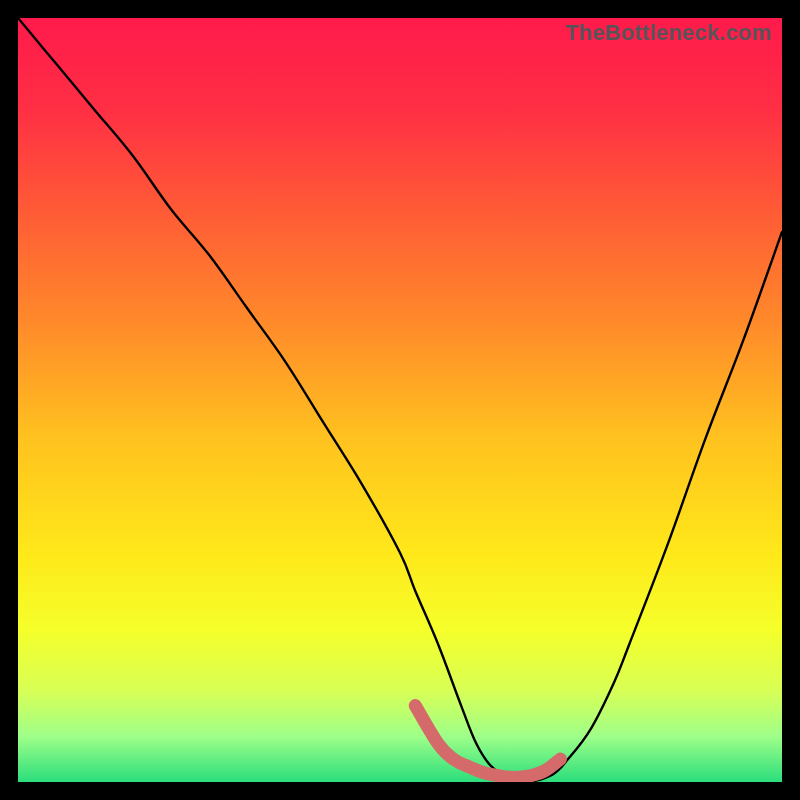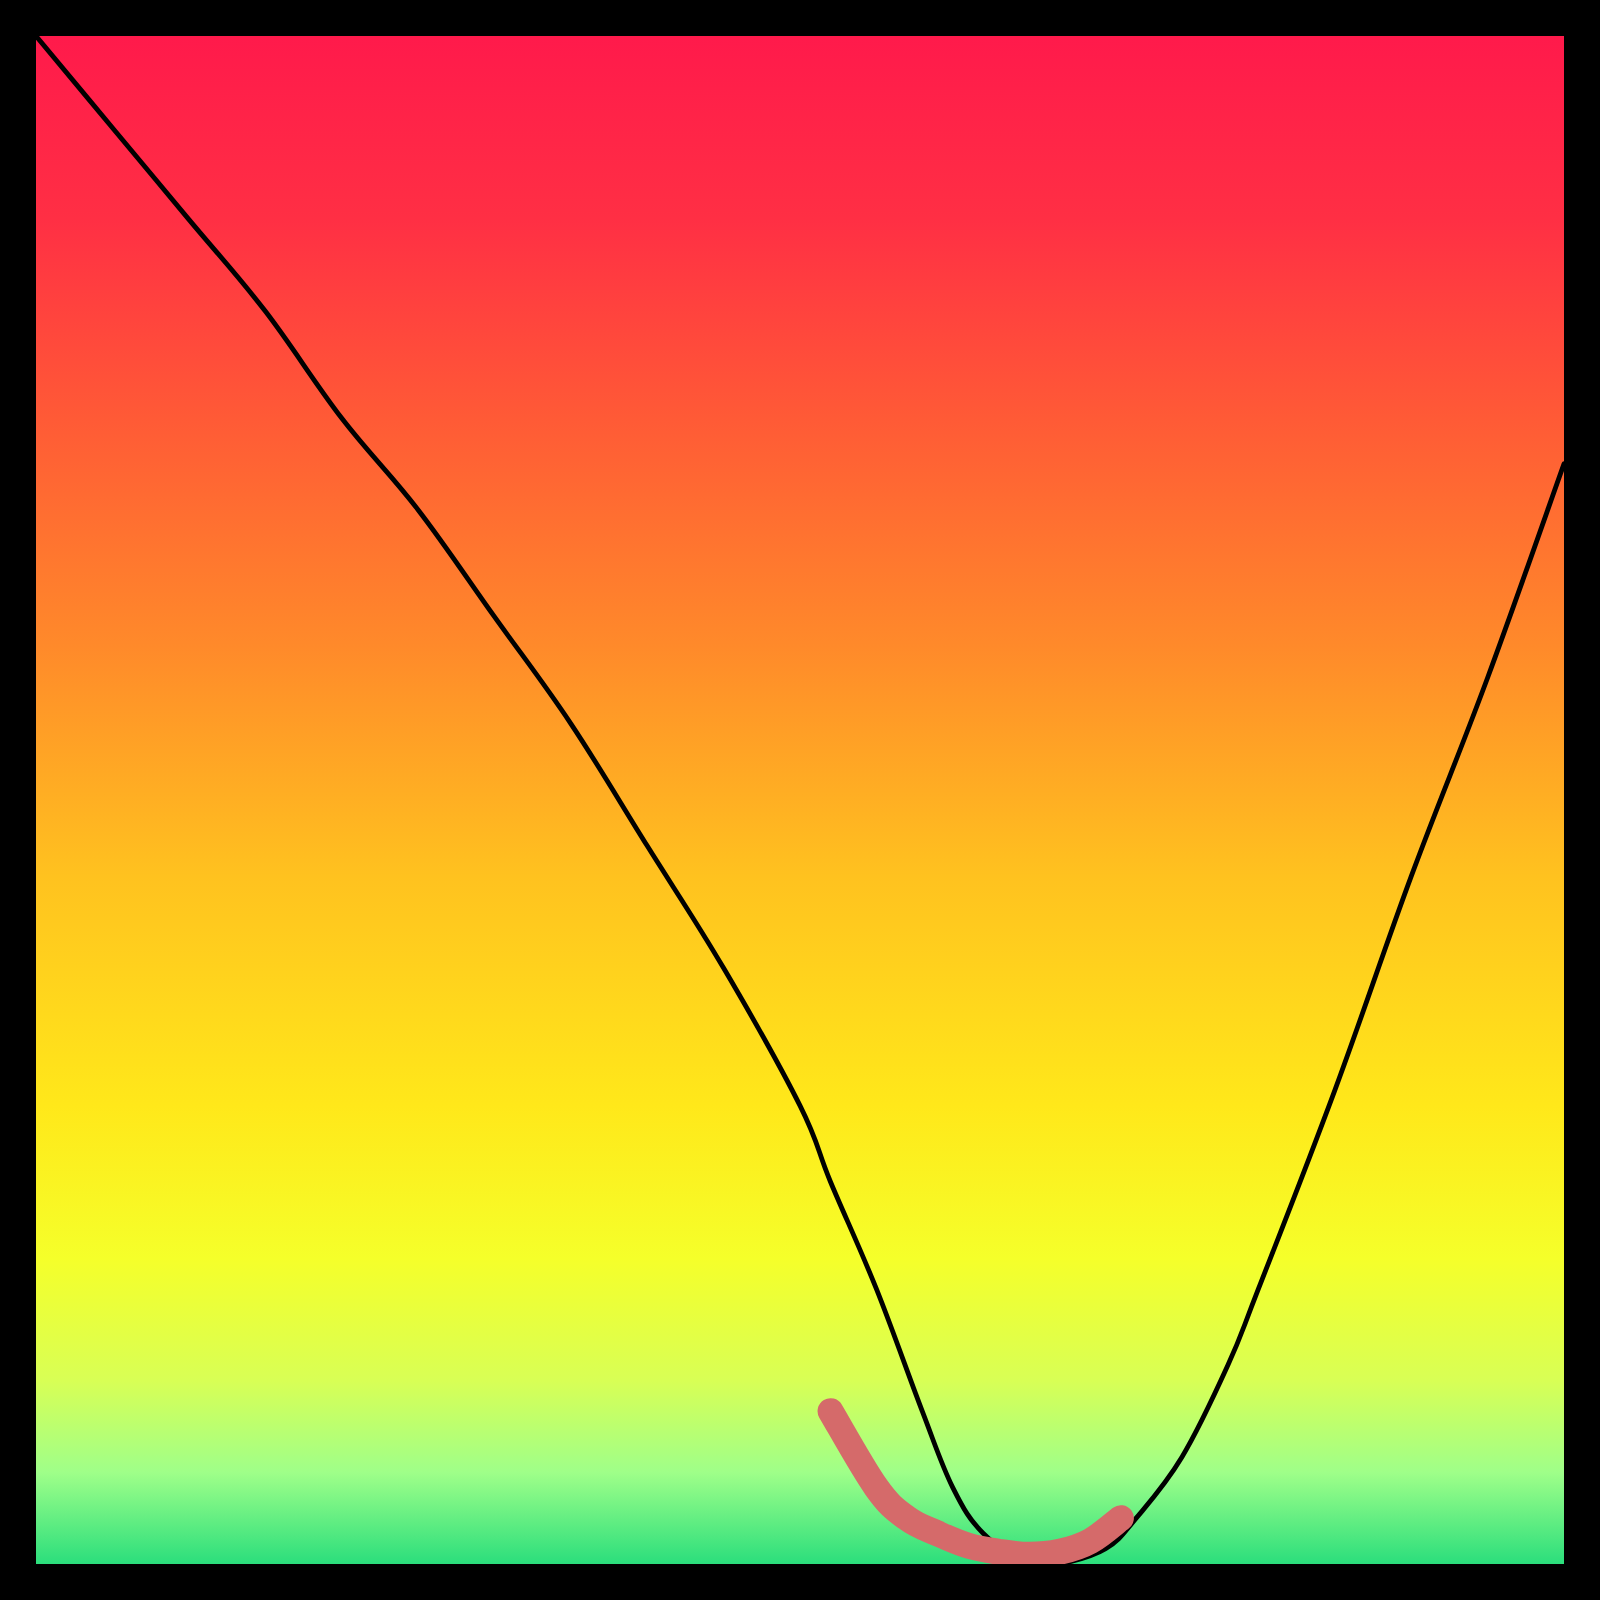--- a/index.html
+++ b/index.html
@@ -66,14 +66,15 @@
         </linearGradient>
     </defs>
     <rect x="0" y="0" width="764" height="764" fill="url(#heat)"></rect>
   </svg>
 
   <svg class="curve" viewBox="0 0 764 764" preserveAspectRatio="none">
     <path id="main-curve" fill="none" stroke="#000000" stroke-width="2.4" stroke-linecap="round" d="M 0.00 0.00 C 6.88 8.25, 24.45 29.34, 38.20 45.84 C 51.95 62.34, 62.65 75.18, 76.40 91.68 C 90.15 108.18, 100.85 119.64, 114.60 137.52 C 128.35 155.40, 139.05 173.12, 152.80 191.00 C 166.55 208.88, 177.25 218.96, 191.00 236.84 C 204.75 254.72, 215.45 271.07, 229.20 290.32 C 242.95 309.57, 253.65 323.17, 267.40 343.80 C 281.15 364.43, 291.85 382.92, 305.60 404.92 C 319.35 426.92, 330.05 442.66, 343.80 466.04 C 357.55 489.42, 372.37 515.55, 382.00 534.80 C 391.63 554.05, 390.40 556.50, 397.28 573.00 C 404.16 589.50, 411.95 605.85, 420.20 626.48 C 428.45 647.11, 436.24 669.72, 443.12 687.60 C 450.00 705.48, 452.90 714.80, 458.40 725.80 C 463.90 736.80, 466.80 741.84, 473.68 748.72 C 480.56 755.60, 489.72 761.25, 496.60 764.00 C 503.48 766.75, 505.00 765.38, 511.88 764.00 C 518.76 762.62, 527.92 760.49, 534.80 756.36 C 541.68 752.23, 543.20 749.33, 550.08 741.08 C 556.96 732.83, 564.75 724.27, 573.00 710.52 C 581.25 696.77, 589.04 679.81, 595.92 664.68 C 602.80 649.55, 601.57 651.23, 611.20 626.48 C 620.83 601.73, 635.65 564.29, 649.40 527.16 C 663.15 490.03, 673.85 457.33, 687.60 420.20 C 701.35 383.07, 712.05 358.01, 725.80 320.88 C 739.55 283.75, 757.12 233.17, 764.00 213.92 "></path>
     <path id="sweet-spot" fill="none" stroke="#d56a6a" stroke-width="13" stroke-linecap="round" stroke-linejoin="round" d="M 397.28 687.60 C 401.41 694.48, 413.32 716.17, 420.20 725.80 C 427.08 735.43, 429.98 736.95, 435.48 741.08 C 440.98 745.21, 445.26 746.24, 450.76 748.72 C 456.26 751.20, 460.54 753.18, 466.04 754.83 C 471.54 756.48, 475.82 757.06, 481.32 757.89 C 486.82 758.71, 491.10 759.42, 496.60 759.42 C 502.10 759.42, 506.38 759.13, 511.88 757.89 C 517.38 756.65, 521.66 755.57, 527.16 752.54 C 532.66 749.51, 539.69 743.14, 542.44 741.08 "></path>
   </svg>
 
+  <div class="watermark">TheBottleneck.com</div>
 
 </div>
 
 </body></html>

